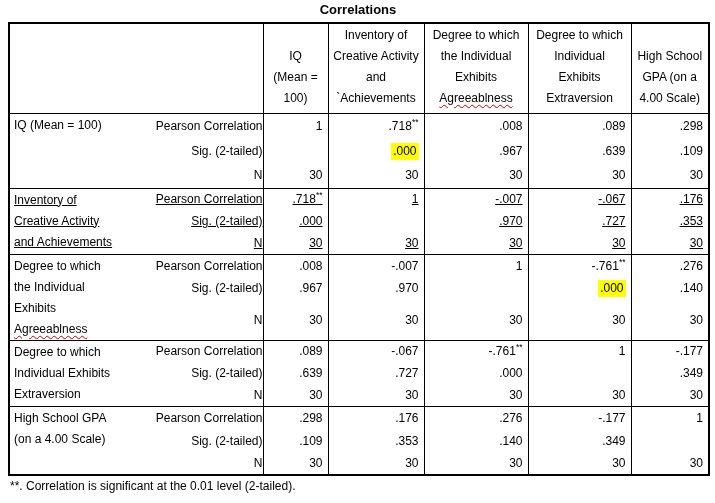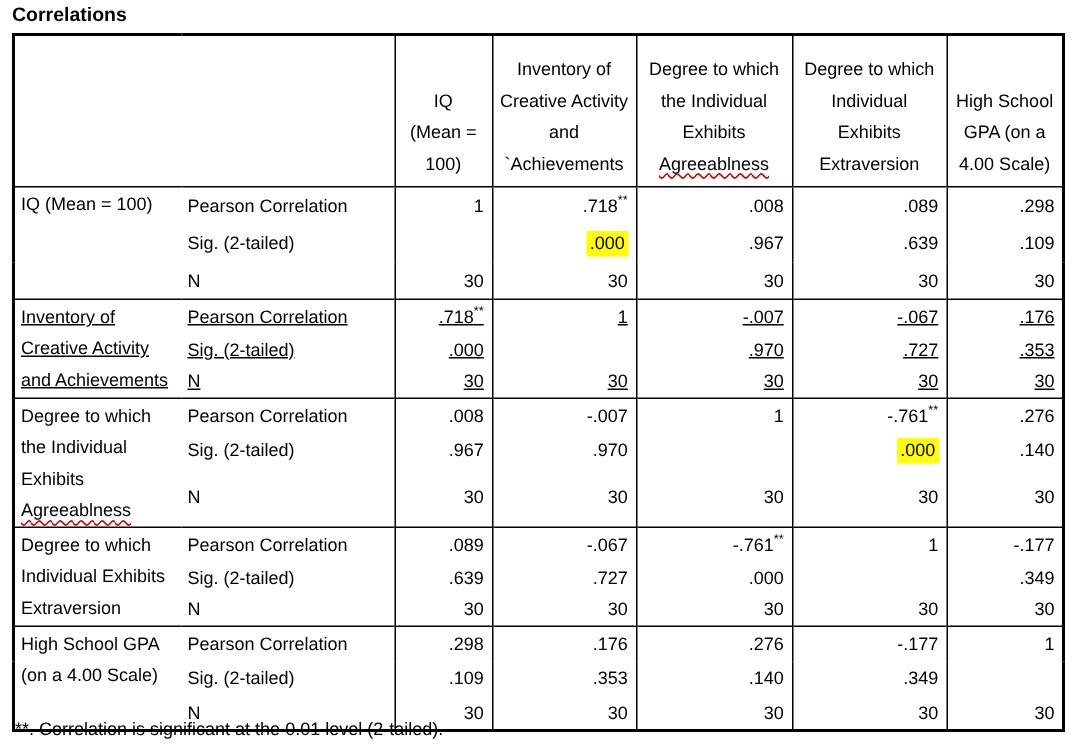--- a/index.html
+++ b/index.html
@@ -5,47 +5,47 @@
   html, body { margin:0; padding:0; background:#ffffff; }
   body {
     width:715px; height:503px; position:relative;
     font-family:"Liberation Sans", sans-serif; color:#000;
     -webkit-font-smoothing:none;
   }
   .page { position:relative; width:715px; height:503px; background:#fff; overflow:hidden; }
 
   .tbl-title {
     position:absolute; top:2px; left:8px; width:700px;
-    text-align:left; font-weight:bold; font-size:13px;
+    text-align:center; font-weight:bold; font-size:13px;
   }
 
   table.corr {
     position:absolute; top:22px; left:8px; width:700px;
     border-collapse:collapse; border:2px solid #000;
     font-size:12px; table-layout:fixed;
   }
 
   
   thead tr { height:90px; }
   th {
     font-weight:normal; text-align:center; vertical-align:bottom;
-    padding:12px 3px 4px 3px; line-height:21px; overflow:hidden;
+    padding:0 3px 4px 3px; line-height:21px; overflow:hidden;
   }
   th.corner { border-right:1px solid #000; }
   th.colh { border-left:1px solid #000; }
   th.colh-iq { padding:0 8px 4px 8px; }
 
   
   tbody { border-top:1px solid #000; }
   td { padding:0; vertical-align:middle; overflow:hidden; }
   td.vlabel {
     vertical-align:top; text-align:left;
     padding:1px 2px 0 4px; line-height:21px;
   }
-  td.slabel { text-align:left; padding-left:4px; }
+  td.slabel { text-align:right; padding-left:4px; }
   td.num { text-align:right; padding-right:5px; border-left:1px solid #000; }
 
   tbody.g1 tr { height:25px; }
   tbody.g2 tr { height:22px;text-decoration:underline; }
   tbody.g3 tr.sr1 { height:22px; }
   tbody.g3 tr.sr2 { height:23px; }
   tbody.g3 tr.sr3 { height:39px; }
   tbody.g4 tr { height:22px; }
   tbody.g5 tr { height:23px; }
 

